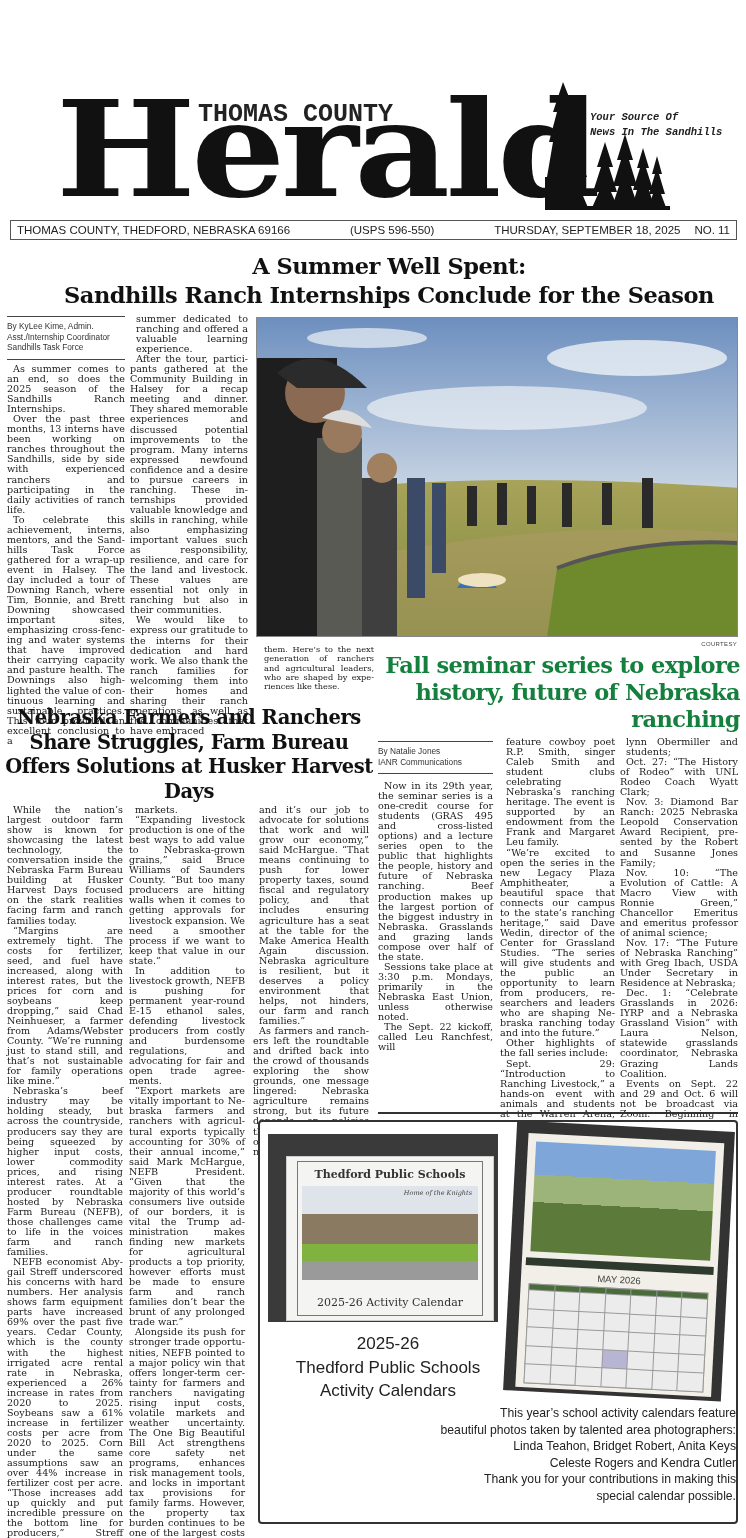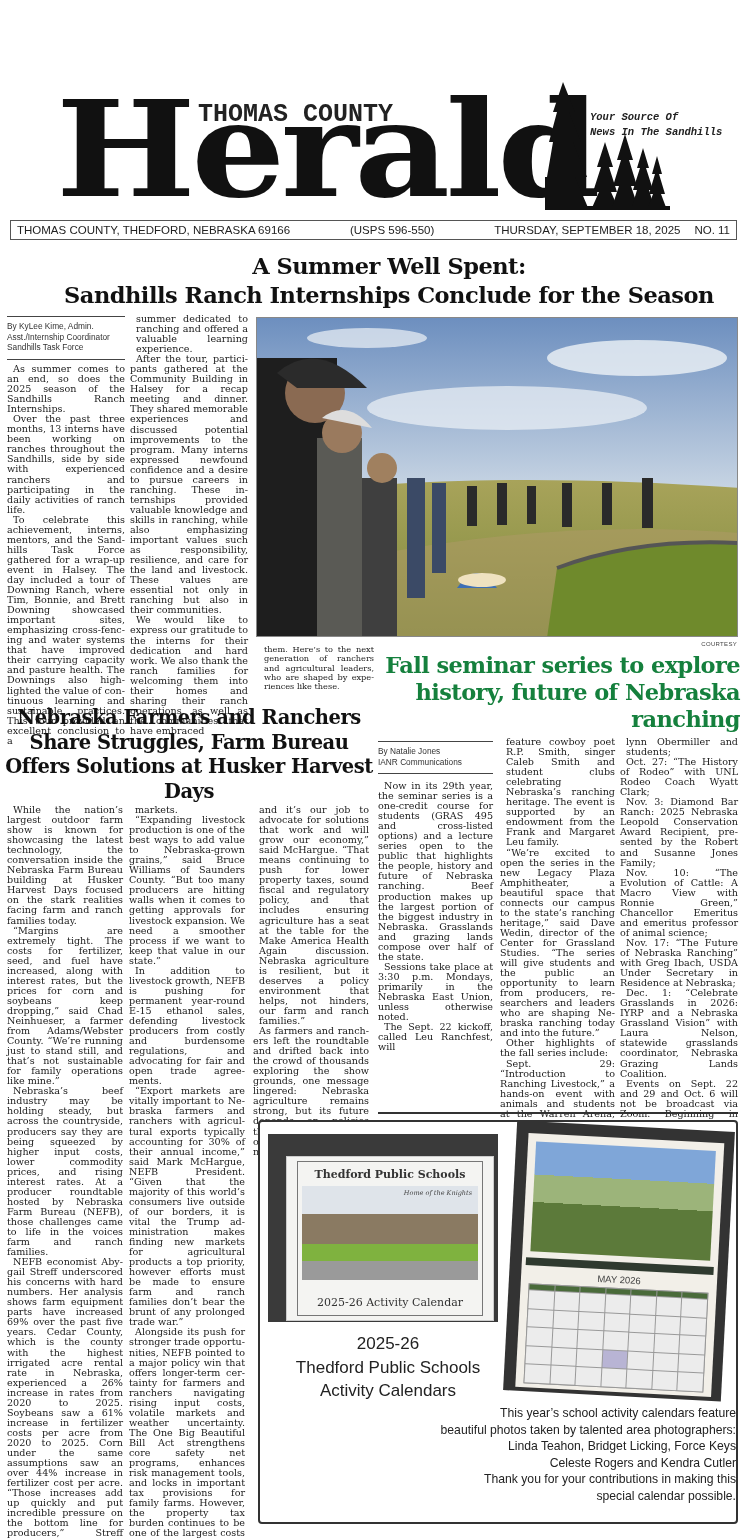--- a/index.html
+++ b/index.html
@@ -277,18 +277,18 @@
 
   <div class="cal-title">
     <div>2025-26</div>
     <div>Thedford Public Schools</div>
     <div>Activity Calendars</div>
   </div>
 
   <div class="cal-text">
     <div>This year’s school activity calendars feature</div>
     <div>beautiful photos taken by talented area photographers:</div>
-    <div>Linda Teahon, Bridget Licking, Force Keys</div>
+    <div>Linda Teahon, Bridget Robert, Anita Keys</div>
     <div>Celeste Rogers and Kendra Cutler</div>
     <div>Thank you for your contributions in making this</div>
     <div>special calendar possible.</div>
   </div>
 </div>
 
 </body></html>

